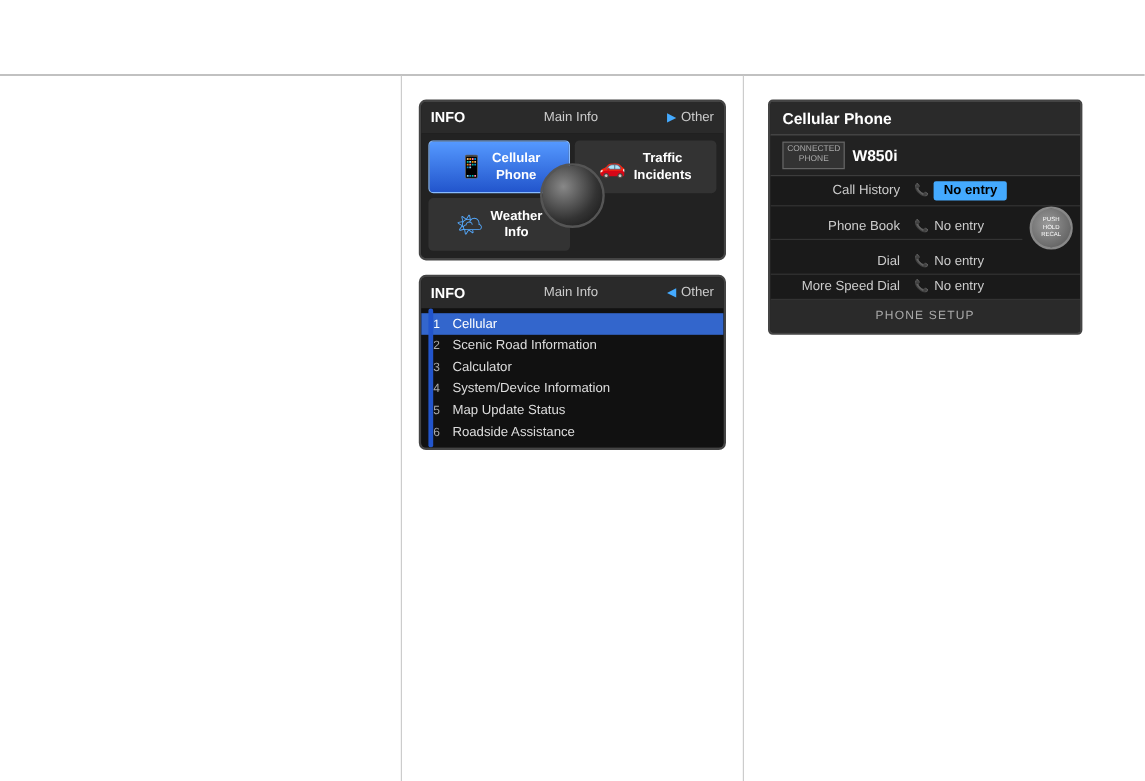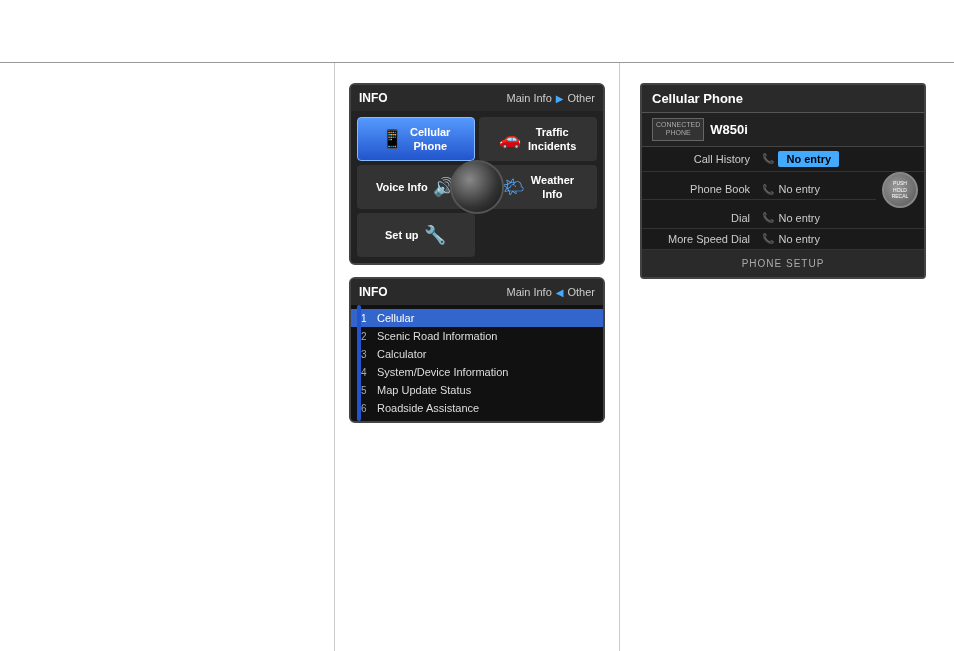--- a/index.html
+++ b/index.html
@@ -71,21 +71,21 @@
       height: 26px;
     }
     .info-header-label {
       color: #fff;
       font-size: 12px;
       font-weight: bold;
       margin-right: 12px;
     }
     .info-tab {
       flex: 1;
-      text-align: right;
+      text-align: center;
       color: #ccc;
       font-size: 11px;
     }
     .info-arrow {
       color: #4af;
       font-size: 10px;
       margin: 0 4px;
     }
     .info-other {
       color: #ccc;
@@ -180,21 +180,21 @@
       background: #2255cc;
       border-radius: 2px;
     }
     .info-screen-other { position: relative; }
 
     
     .cellular-panel {
       background: #1a1a1a;
       border: 2px solid #444;
       border-radius: 4px;
-      width: 286px;
+      width: 262px;
       overflow: hidden;
     }
     .cellular-header {
       background: #2a2a2a;
       color: #fff;
       font-size: 13px;
       font-weight: bold;
       padding: 6px 10px;
       border-bottom: 1px solid #555;
     }
@@ -319,34 +319,26 @@
             <span class="cell-icon phone">📱</span>
             <span class="grid-cell-text">Cellular<br>Phone</span>
           </div>
 
 
           <div class="grid-cell">
             <span class="cell-icon traffic">🚗</span>
             <span class="grid-cell-text">Traffic<br>Incidents</span>
           </div>
 
-          <div class="grid-cell">
-            <span class="grid-cell-text">Voice Info</span>
-            <span class="cell-icon voice">🔊</span>
-          </div>
 
           <div class="grid-cell">
             <span class="cell-icon weather">🌤</span>
             <span class="grid-cell-text">Weather<br>Info</span>
           </div>
 
-          <div class="grid-cell">
-            <span class="grid-cell-text">Set up</span>
-            <span class="cell-icon setup">🔧</span>
-          </div>
         </div>
 
         <div class="center-knob-wrap"></div>
       </div>
     </div>
 
     <div class="info-screen info-screen-other">
       <div class="info-header">
         <span class="info-header-label">INFO</span>
         <span class="info-tab">Main Info</span>

